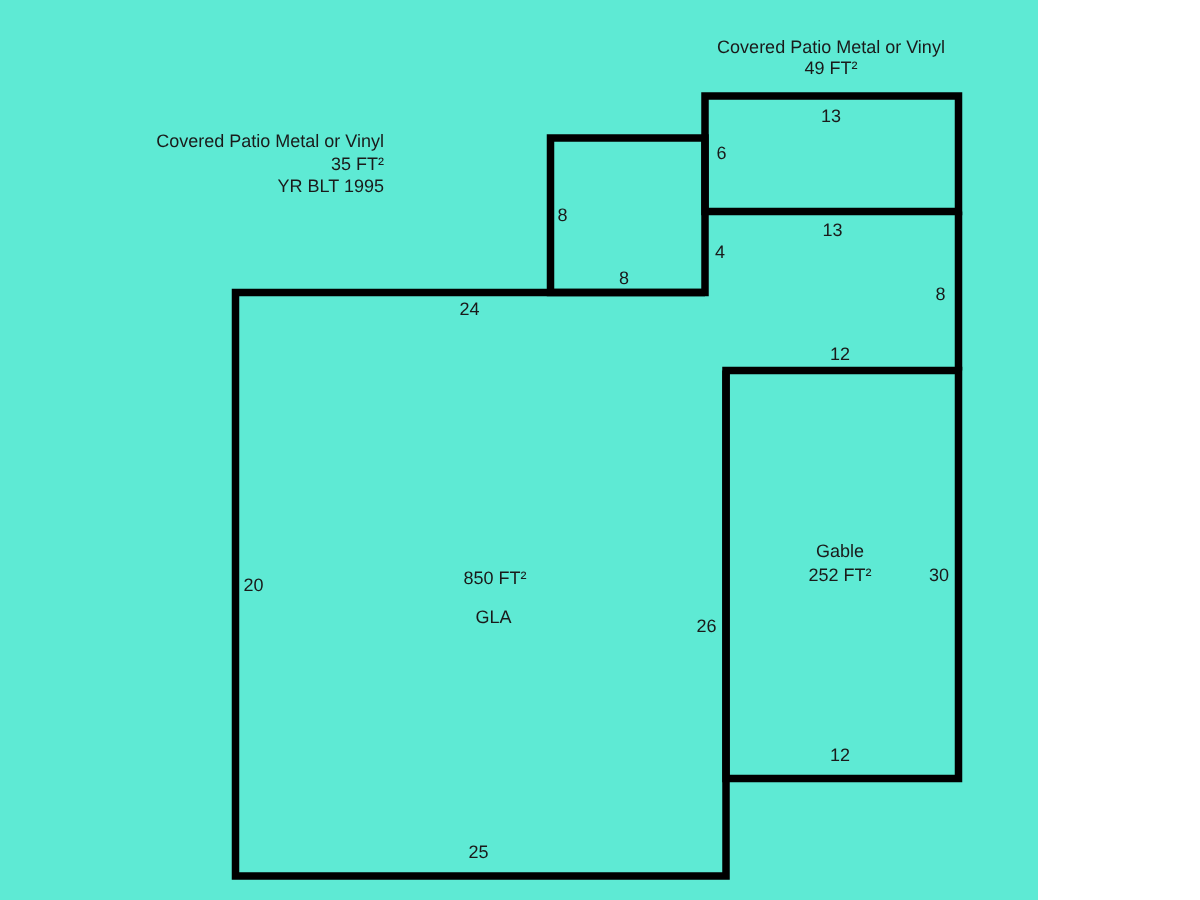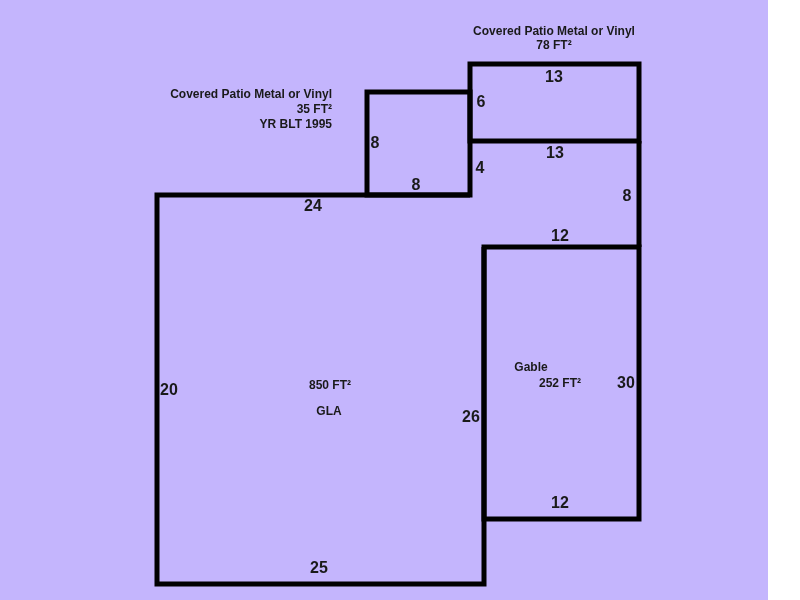--- a/index.html
+++ b/index.html
@@ -1,39 +1,38 @@
 <!DOCTYPE html>
 <html><head>
 <meta charset="utf-8">
 <style>
   * { margin: 0; padding: 0; box-sizing: border-box; }
   html, body { background: #ffffff; }
   .canvas {
     position: relative;
-    width: 768px;
+    width: 692px;
     height: 600px;
-    background: #c4b5fd;
+    background: #5eead4;
     overflow: hidden;
     font-family: "Liberation Sans", sans-serif;
     color: #1a1a1a;
-    font-weight: bold;
   }
   .canvas svg { position: absolute; left: 0; top: 0; }
   .lbl {
     position: absolute;
     font-size: 12px;
     line-height: 14px;
     white-space: nowrap;
     color: #1a1a1a;
   }
   .ctr { transform: translate(-50%, -50%); text-align: center; }
   .rightalign { text-align: right; }
   .dim {
     position: absolute;
-    font-size: 16px;
+    font-size: 12px;
     white-space: nowrap;
     transform: translate(-50%, -50%);
     color: #1a1a1a;
   }
   .lh15 { line-height: 15px; }
 </style>
 </head>
 <body>
 
 <div class="canvas">
@@ -46,33 +45,33 @@
 
     <path d="M 470 195 L 157 195 L 157 584 L 484 584 L 484 247" fill="none" stroke="#000000" stroke-width="5" stroke-linejoin="miter"></path>
 
     <rect x="484" y="247" width="155" height="272" fill="none" stroke="#000000" stroke-width="5"></rect>
 
     <line x1="639" y1="141" x2="639" y2="247" stroke="#000000" stroke-width="5"></line>
   </svg>
 
   <div class="lbl ctr" style="left:554px; top:38px;">
     <div>Covered Patio Metal or Vinyl</div>
-    <div>78 FT²</div>
+    <div>49 FT²</div>
   </div>
 
   <div class="lbl rightalign lh15" style="right:436px; top:87px;">
     <div>Covered Patio Metal or Vinyl</div>
     <div>35 FT²</div>
     <div>YR BLT 1995</div>
   </div>
 
   <div class="lbl ctr" style="left:329px; top:363px;margin-top:48px;">GLA</div>
   <div class="lbl ctr" style="left:330px; top:385px;">850 FT²</div>
 
-  <div class="lbl ctr" style="left:531px; top:367px;">Gable</div>
+  <div class="lbl ctr" style="left:560px; top:367px;">Gable</div>
   <div class="lbl ctr" style="left:560px; top:383px;">252 FT²</div>
 
   <span class="dim" style="left:554px; top:77px;">13</span>
   <span class="dim" style="left:481px; top:102px;">6</span>
 
   <span class="dim" style="left:555px; top:153px;">13</span>
   <span class="dim" style="left:480px; top:168px;">4</span>
   <span class="dim" style="left:627px; top:196px;">8</span>
 
   <span class="dim" style="left:375px; top:143px;">8</span>

